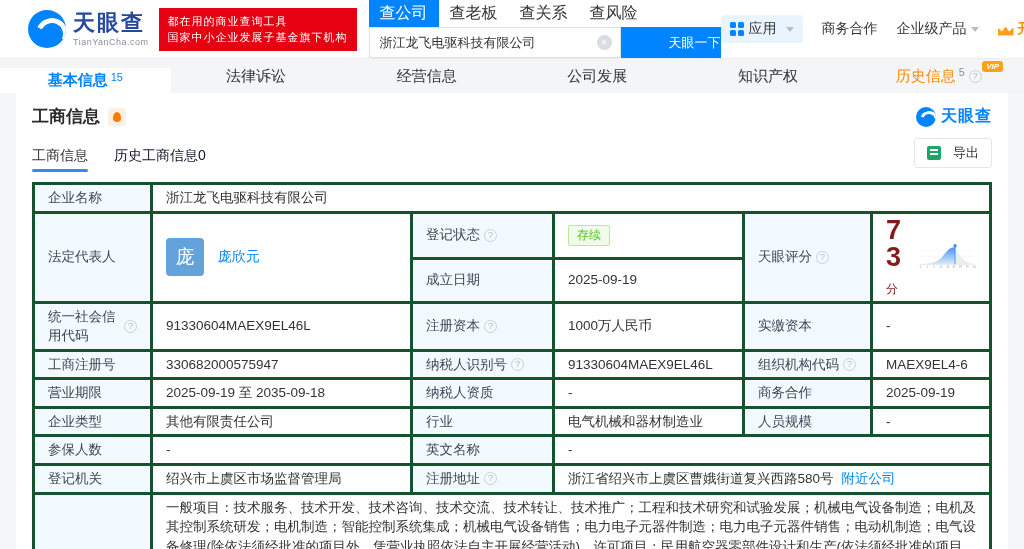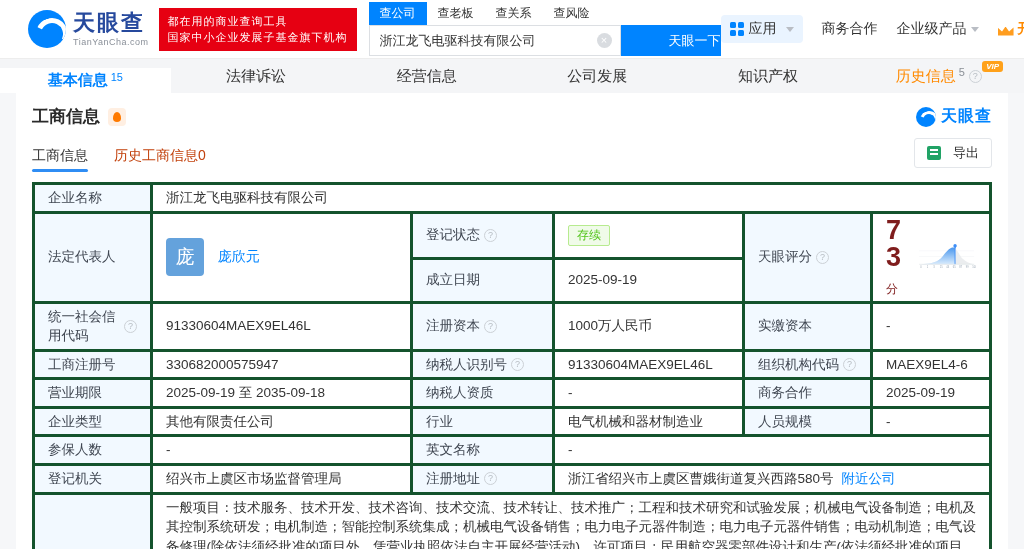--- a/index.html
+++ b/index.html
@@ -10,21 +10,21 @@
   .header { height:58px; display:flex; align-items:center; padding:0 18px 0 28px; background:#fff; }
   .logo { display:flex; align-items:center; gap:7px; }
   .logo-swirl { width:38px; height:38px; border-radius:50%; background:#0084ff; position:relative; overflow:hidden; flex:none; }
   .logo-swirl::before { content:""; position:absolute; left:8px; top:8px; width:22px; height:22px;
     border:5px solid #fff; border-left-color:transparent; border-bottom-color:transparent; border-radius:50%; transform:rotate(-20deg); }
   .logo-txt .t1 { font-size:22px; font-weight:bold; color:#26499d; letter-spacing:2px; line-height:1; }
   .logo-txt .t2 { font-size:9px; color:#8a9099; margin-top:3px; letter-spacing:.5px; }
   .banner { background:#e60012; color:#fff; font-size:11px; line-height:1.5; padding:5px 9px; margin-left:10px; white-space:nowrap; }
   .banner div { letter-spacing:1px; }
   .search-area { margin-left:12px; }
-  .search-tabs { display:flex; font-size:12px; }
+  .search-tabs { display:flex; font-size:16px; }
   .search-tab { padding:3px 11px; color:#333; cursor:pointer; }
   .search-tab.active { background:#0084ff; color:#fff; }
   .search-row { display:flex; }
   .search-box { width:252px; height:31px; border:1px solid #dcdfe3; display:flex; align-items:center; padding:0 8px 0 10px; }
   .search-box input { border:none; outline:none; flex:1; font-size:13px; color:#333; font-family:inherit; background:transparent; }
   .clear-ic { width:15px; height:15px; border-radius:50%; background:#d9dce0; color:#fff; font-size:11px; line-height:15px; text-align:center; flex:none; cursor:pointer; }
   .search-btn { width:100px; height:31px; background:#0084ff; color:#fff; border:none; font-size:13px; cursor:pointer; font-family:inherit;text-align:right; }
   .top-menu { margin-left:auto; display:flex; align-items:center; gap:19px; font-size:14px; color:#333; white-space:nowrap; }
   .apps { display:flex; align-items:center; gap:5px; background:#eaf4ff; border-radius:4px; padding:5px 9px; cursor:pointer; }
   .grid-ic { width:14px; height:14px; display:grid; grid-template-columns:6px 6px; grid-template-rows:6px 6px; gap:2px; }
@@ -52,21 +52,21 @@
   .sec-head { display:flex; align-items:center; }
   .sec-title { font-size:17px; font-weight:bold; color:#2a2a2a; }
   .fire-ic { width:18px; height:18px; background:#ffefe2; border-radius:4px; margin-left:8px; position:relative; }
   .fire-ic::before { content:""; position:absolute; left:5px; top:4px; width:8px; height:10px; background:#ff7a00;
     border-radius:50% 50% 50% 50% / 62% 62% 38% 38%; }
   .brand { margin-left:auto; display:flex; align-items:center; gap:5px; }
   .brand .logo-swirl { width:20px; height:20px; }
   .brand .logo-swirl::before { left:4px; top:4px; width:12px; height:12px; border-width:3px; }
   .brand-name { color:#0084ff; font-size:16px; font-weight:bold; letter-spacing:1px; }
   .sub-row { display:flex; align-items:flex-end; margin-top:10px; }
-  .sub-tab { font-size:14px; margin-right:26px; padding-bottom:7px; color:#c2410c; cursor:pointer; position:relative; }
+  .sub-tab { font-size:14px; margin-right:26px; padding-bottom:7px; color:#0f172a; cursor:pointer; position:relative; }
   .sub-tab.active { color:#333; }
   .sub-tab.active::after { content:""; position:absolute; left:0; right:0; bottom:0; height:3px; background:#2f8df4; border-radius:2px; }
   .export-btn { margin-left:auto; display:flex; align-items:center; gap:12px; border:1px solid #e3e6ea; border-radius:3px; padding:5px 12px; font-size:13px; color:#333; background:#fff; cursor:pointer; margin-bottom:4px; }
   .xls-ic { width:14px; height:14px; background:#21a366; border-radius:2px; position:relative; flex:none; }
   .xls-ic::before { content:""; position:absolute; left:3px; top:3px; right:3px; height:2px; background:#fff; box-shadow:0 4px 0 #fff; }
 
   
   table.info { width:100%; border-collapse:collapse; margin-top:10px; table-layout:fixed; font-size:13.5px; }
   table.info td { border:3px solid #14532d; padding:3px 13px; vertical-align:middle; line-height:1.45; word-break:break-all; }
   td.lb { background:#f2f9ff; color:#404752; }

